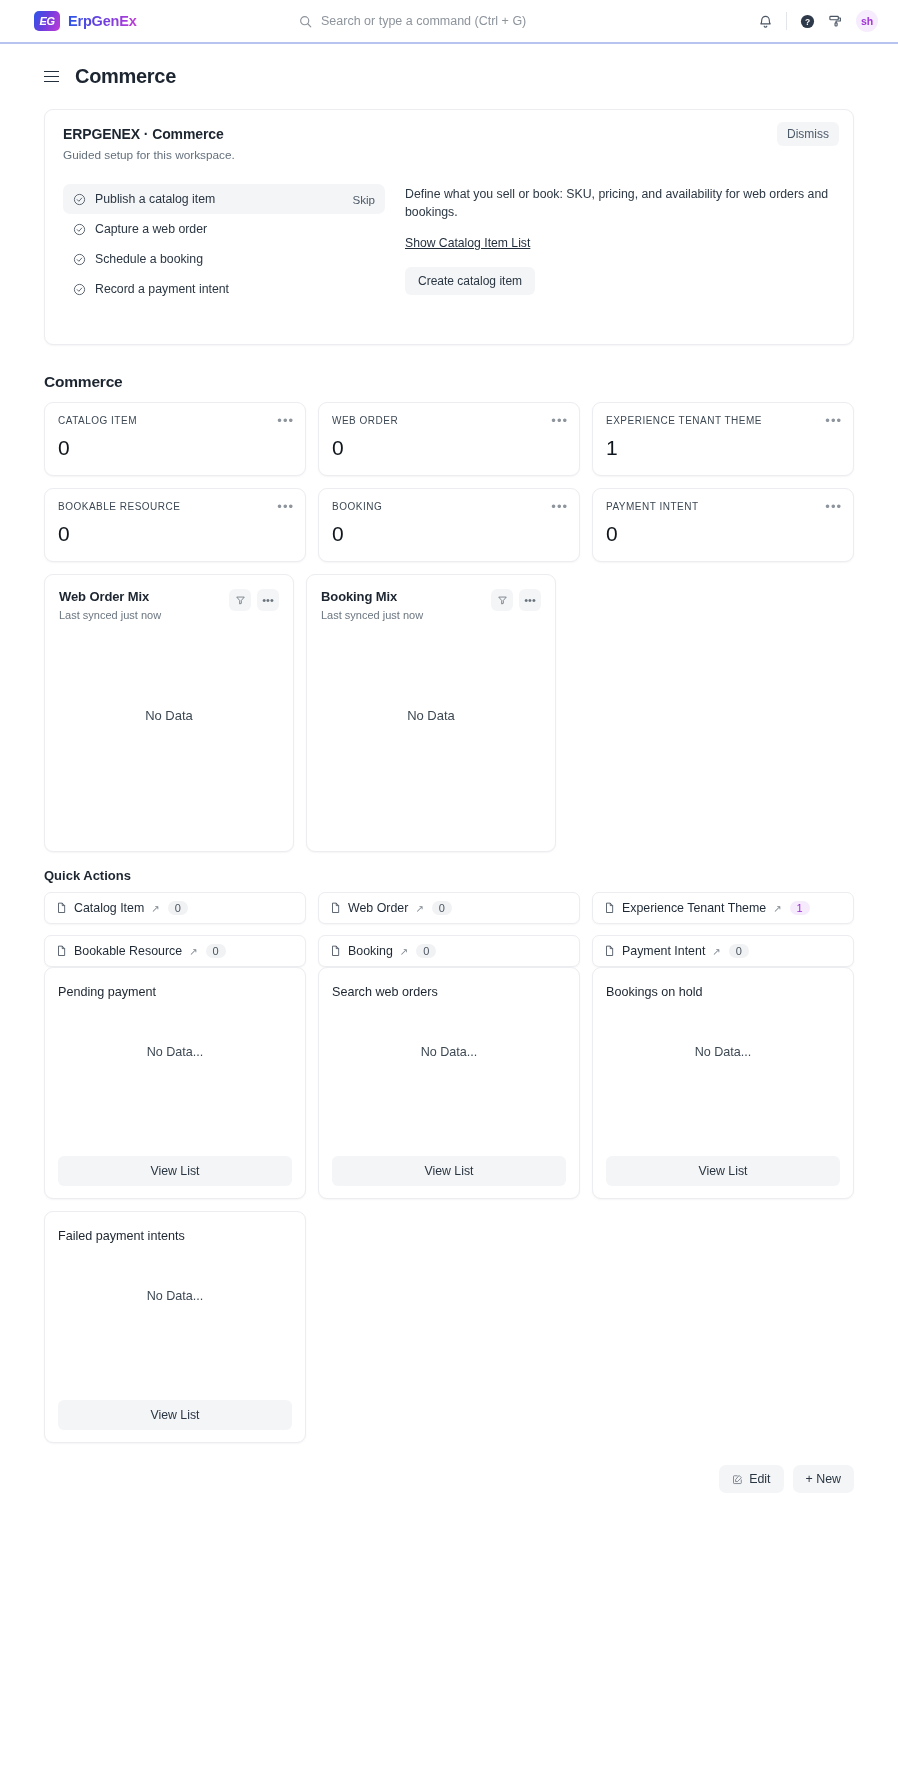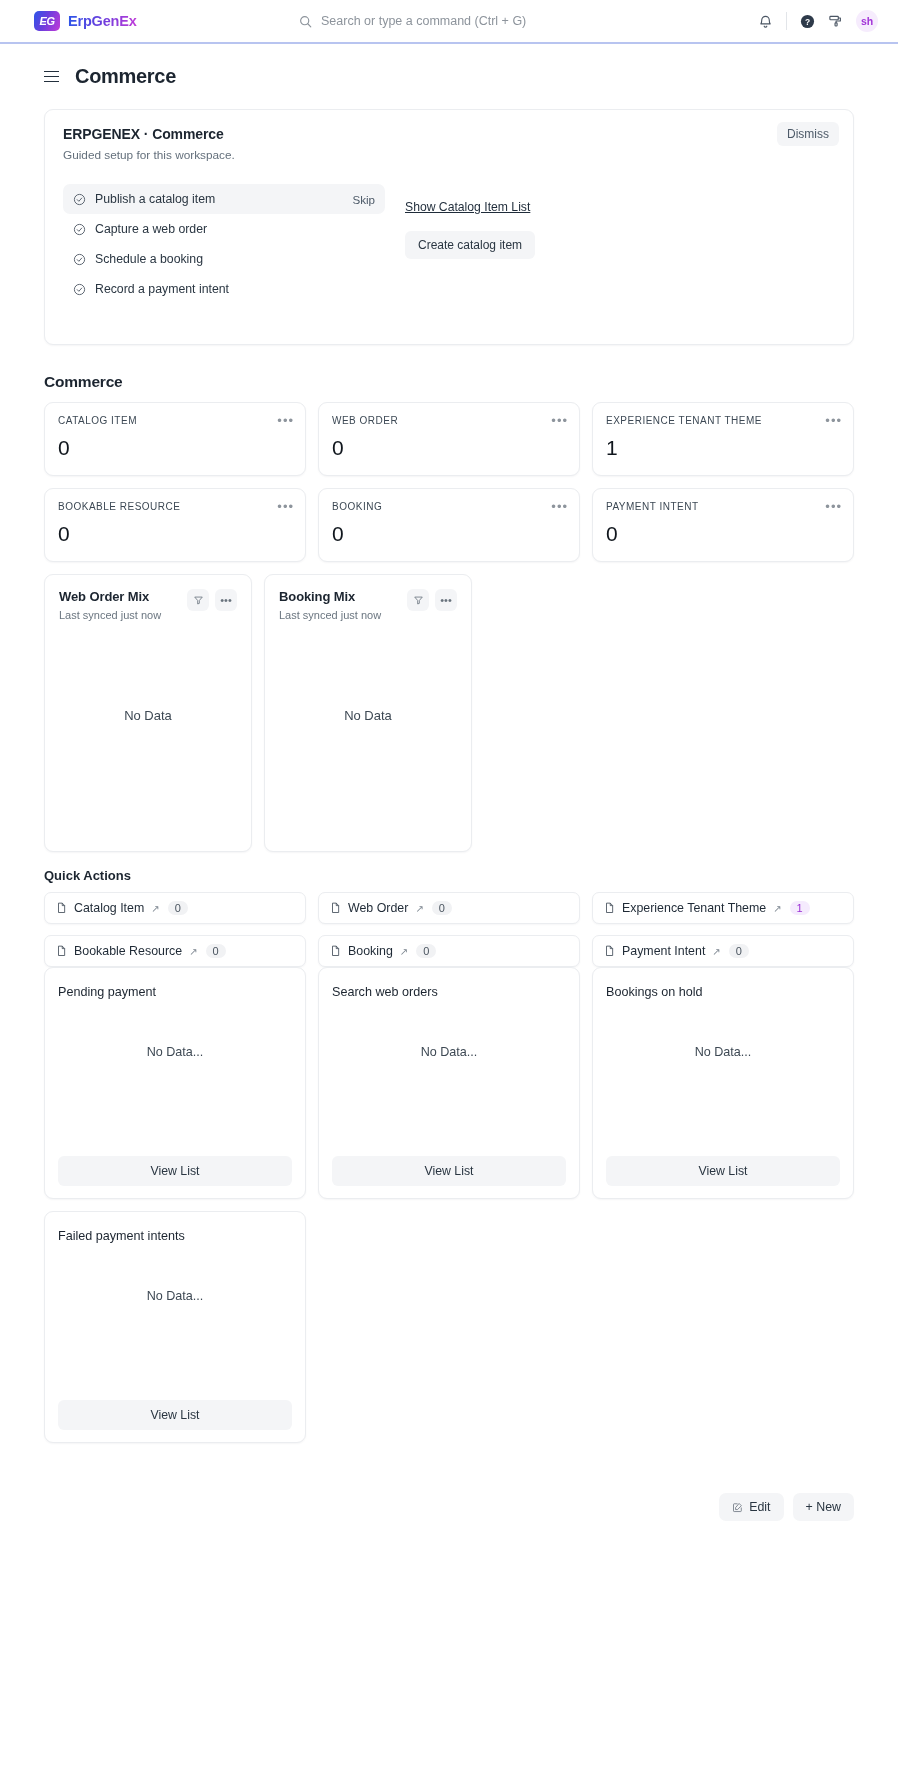--- a/index.html
+++ b/index.html
@@ -137,21 +137,21 @@
     font-size: 10px; letter-spacing: 0.5px; color: #3c4854; text-transform: uppercase;
     font-weight: normal;
   }
   .num-value { font-size: 21px; font-weight: normal; color: #10161d; margin-top: 10px; letter-spacing: -0.5px; }
   .dots {
     position: absolute; top: 11px; right: 11px;
     color: #8d949c; font-size: 13px; letter-spacing: 1px; cursor: pointer; line-height: 1;
   }
 
   
-  .grid2-chart { display: grid; grid-template-columns: 1fr 1fr; gap: 12px; margin-top: 12px; width: 428px; }
+  .grid2-chart { display: grid; grid-template-columns: 1fr 1fr; gap: 12px; margin-top: 12px; width: 512px; }
   .chart-card { height: 278px; padding: 14px 14px 10px 14px; display: flex; flex-direction: column; position: relative; }
   .chart-head { display: flex; align-items: flex-start; }
   .chart-title { font-size: 13px; font-weight: bold; color: #1c2530; letter-spacing: -0.1px; }
   .chart-sub { font-size: 11px; color: #6b7680; margin-top: 5px; }
   .chart-tools { margin-left: auto; display: flex; gap: 6px; }
   .tool-btn {
     width: 22px; height: 22px; border-radius: 6px; background: #f4f5f7;
     display: flex; align-items: center; justify-content: center;
     color: #69737d; cursor: pointer; font-size: 11px; border: none;
   }
@@ -192,21 +192,21 @@
 
   
   .footer-actions {
     display: flex; justify-content: flex-end; gap: 9px;
     padding: 22px 44px 18px 44px;
   }
   .f-btn {
     background: #f4f5f7; border: none; border-radius: 7px;
     padding: 7px 13px; font-size: 12.4px; color: #2a3642;
     display: flex; align-items: center; gap: 6px;
-    cursor: pointer; font-family: inherit; margin-top: 28px;
+    cursor: pointer; font-family: inherit;
   }
   .f-btn .gl { color: #6d7681; font-size: 11px; display: flex; }
   svg { display: block; }
 </style>
 </head>
 <body>
 
 <div class="navbar">
   <div class="brand">
     <div class="brand-mark"></div>
@@ -304,20 +304,21 @@
               <circle cx="8" cy="8" r="6.3"></circle>
                 <path d="M5.2 8.2l2 2 3.6-4" stroke-linecap="round" stroke-linejoin="round"></path>
             </svg>
           </span>
           <span>Record a payment intent</span>
         </div>
 
       </div>
 
       <div class="ob-detail">
+        <div class="ob-desc">Define what you sell or book: SKU, pricing, and availability for web orders and bookings.</div>
         <a class="ob-link">Show Catalog Item List</a>
         <button class="ob-btn">Create catalog item</button>
       </div>
     </div>
   </div>
 
   <div class="sec-title">Commerce</div>
 
   <div class="grid3">
     <div class="card num-card">

